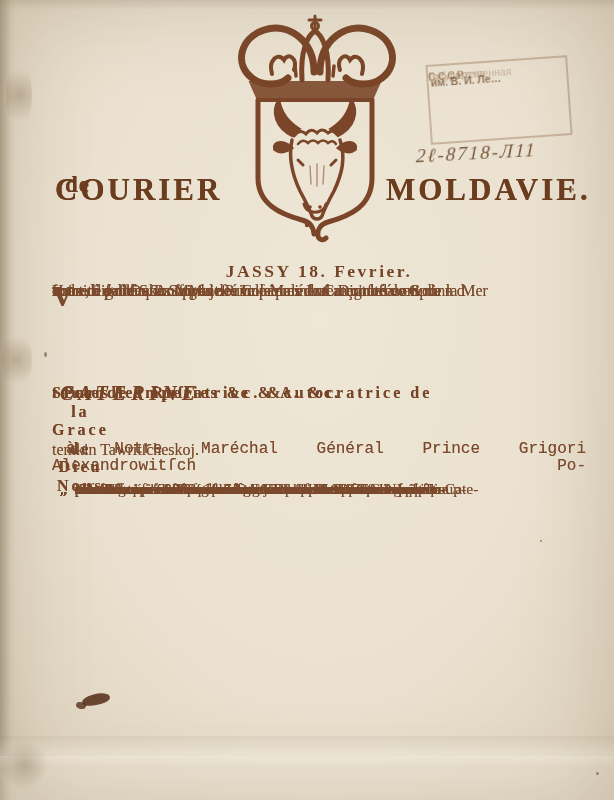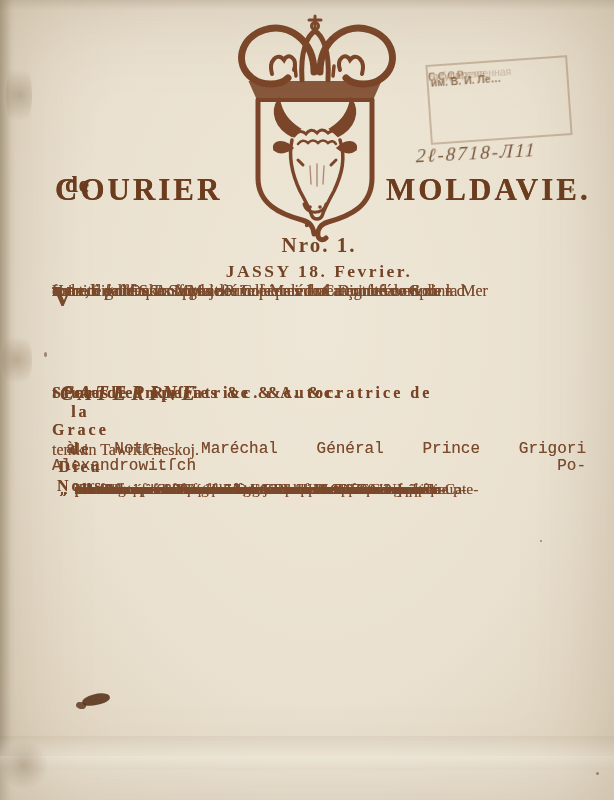--- a/index.html
+++ b/index.html
@@ -129,21 +129,20 @@
       <path d="M114,152 l-5,5" stroke-width="3"></path>
 
       <path d="M88,158 l1,18 M95,156 l0,22 M102,158 l-1,18" stroke-width="1.4" opacity=".55"></path>
 
       <path d="M82,196 C84,207 102,207 104,196" stroke-width="3"></path>
       <circle cx="88" cy="199" r="1.8" fill="#7a4528" stroke="none"></circle>
       <circle cx="98" cy="199" r="1.8" fill="#7a4528" stroke="none"></circle>
     </g>
   </svg>
 
-  <div class="issue">Nro.  1.</div>
   <div class="dateline">JASSY 18. Fevrier.</div>
 
   <div class="block intro">
       <div class="tline just"><span class="initcap">V</span>endredi paſſé S. A. Mgr. le Prince Maréchal reçut les compli-</div>
       <div class="tline just">vous de felicitation ſur la nouvelle eminente Dignité de G r a n d</div>
       <div class="tline just">H e t m a n des Trouppes des Coſaques de Caterinoſlaw &amp; de la Mer</div>
       <div class="tline just">noire, dignité que Sa Majeſté Impériale Lui a conferée en con-</div>
       <div class="tline">formité de l'Oukas ſuivant:</div>
     </div>
 

